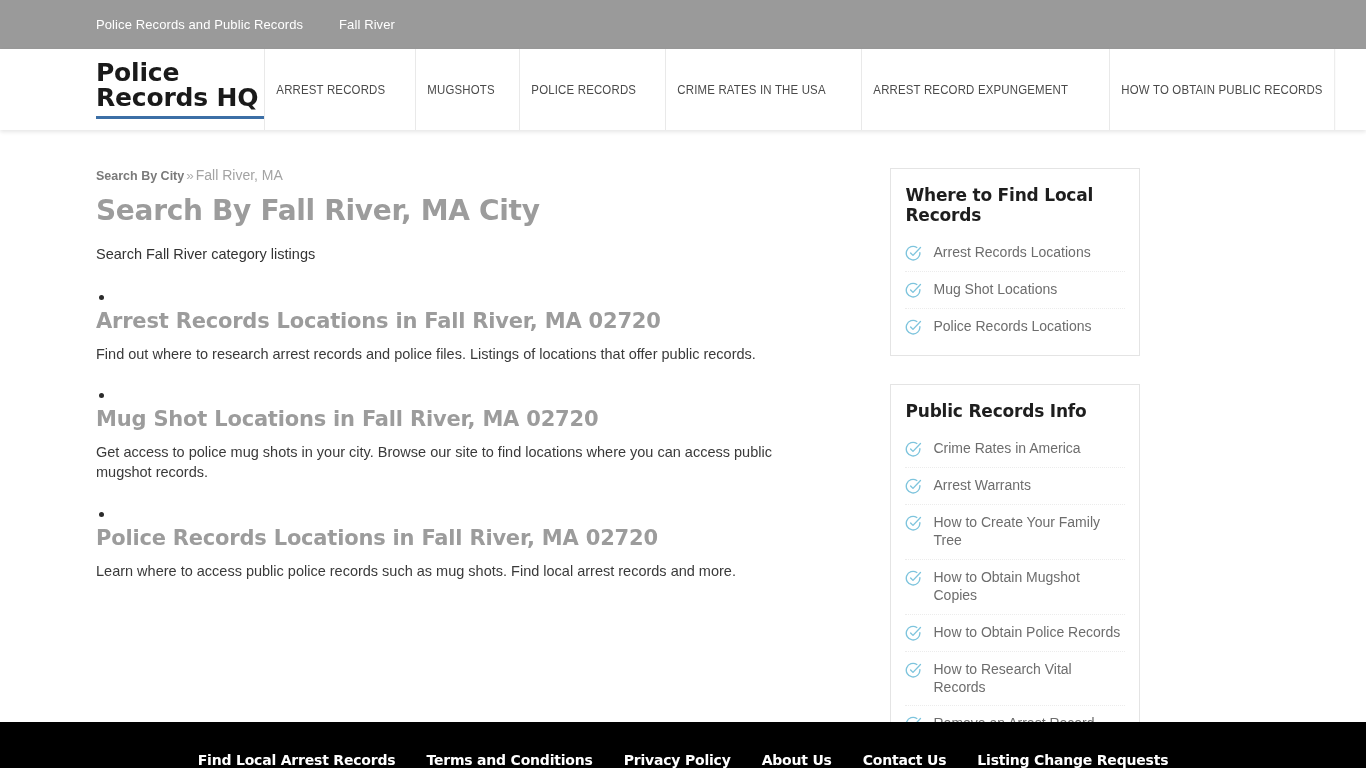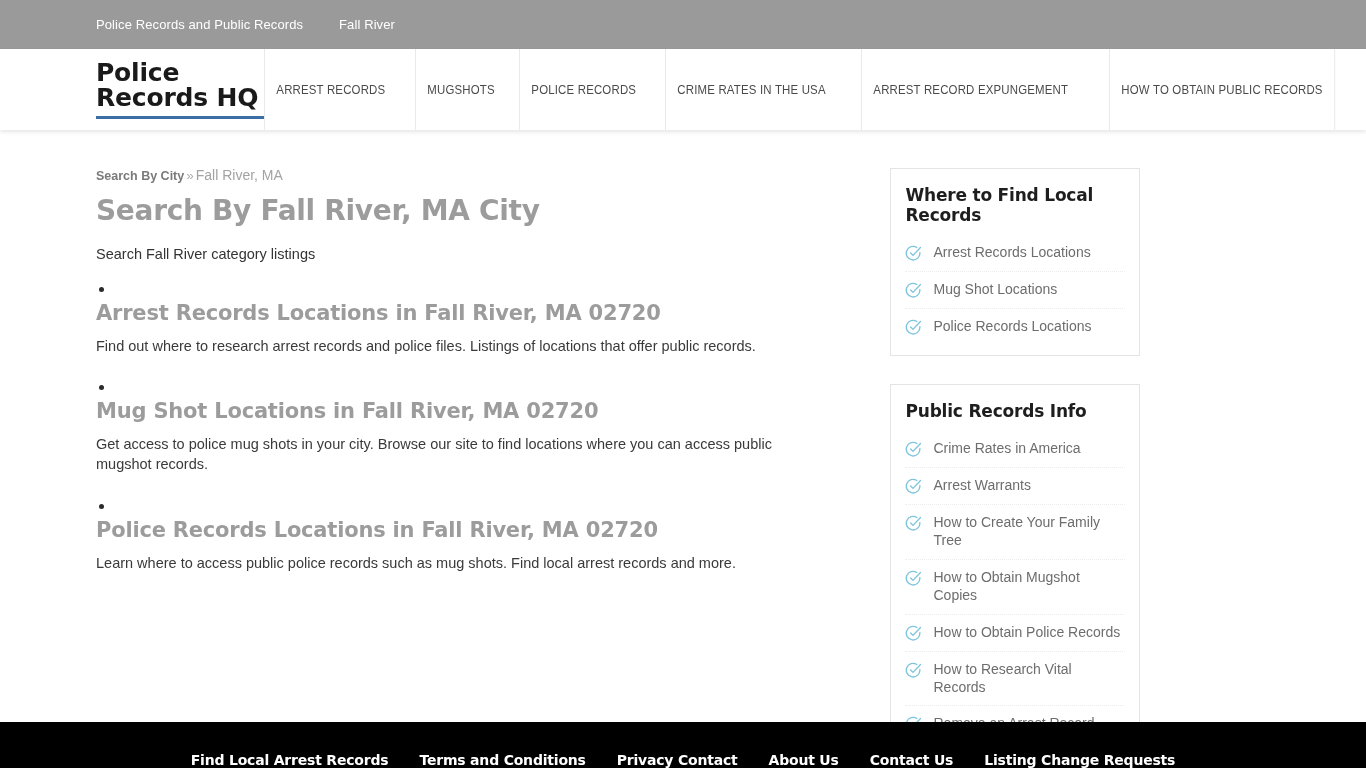--- a/index.html
+++ b/index.html
@@ -111,21 +111,21 @@
     font-weight: bold;
     font-size: 28px;
     color: #9c9c9c;
     margin: 0 0 18px 0;
     letter-spacing: -0.3px;
     line-height: 1.1;
   }
   .intro {
     font-size: 14.5px;
     color: #333333;
-    margin: 0 0 22px 0;
+    margin: 0 0 30px 0;
     line-height: 1.4;
   }
 
   .entry { margin-bottom: 29px; }
   .entry .bullet {
     width: 5px; height: 5px;
     background: #2b2b2b;
     border-radius: 50%;
     display: block;
     margin: 0 0 9px 3px;
@@ -372,18 +372,18 @@
       </ul>
     </div>
 
   </aside>
 </div>
 
 <div class="footer">
   <nav class="footer-nav">
     <a href="#">Find Local Arrest Records</a>
     <a href="#">Terms and Conditions</a>
-    <a href="#">Privacy Contact</a>
+    <a href="#">Privacy Policy</a>
     <a href="#">About Us</a>
     <a href="#">Contact Us</a>
     <a href="#">Listing Change Requests</a>
   </nav>
 </div>
 
 </body></html>

